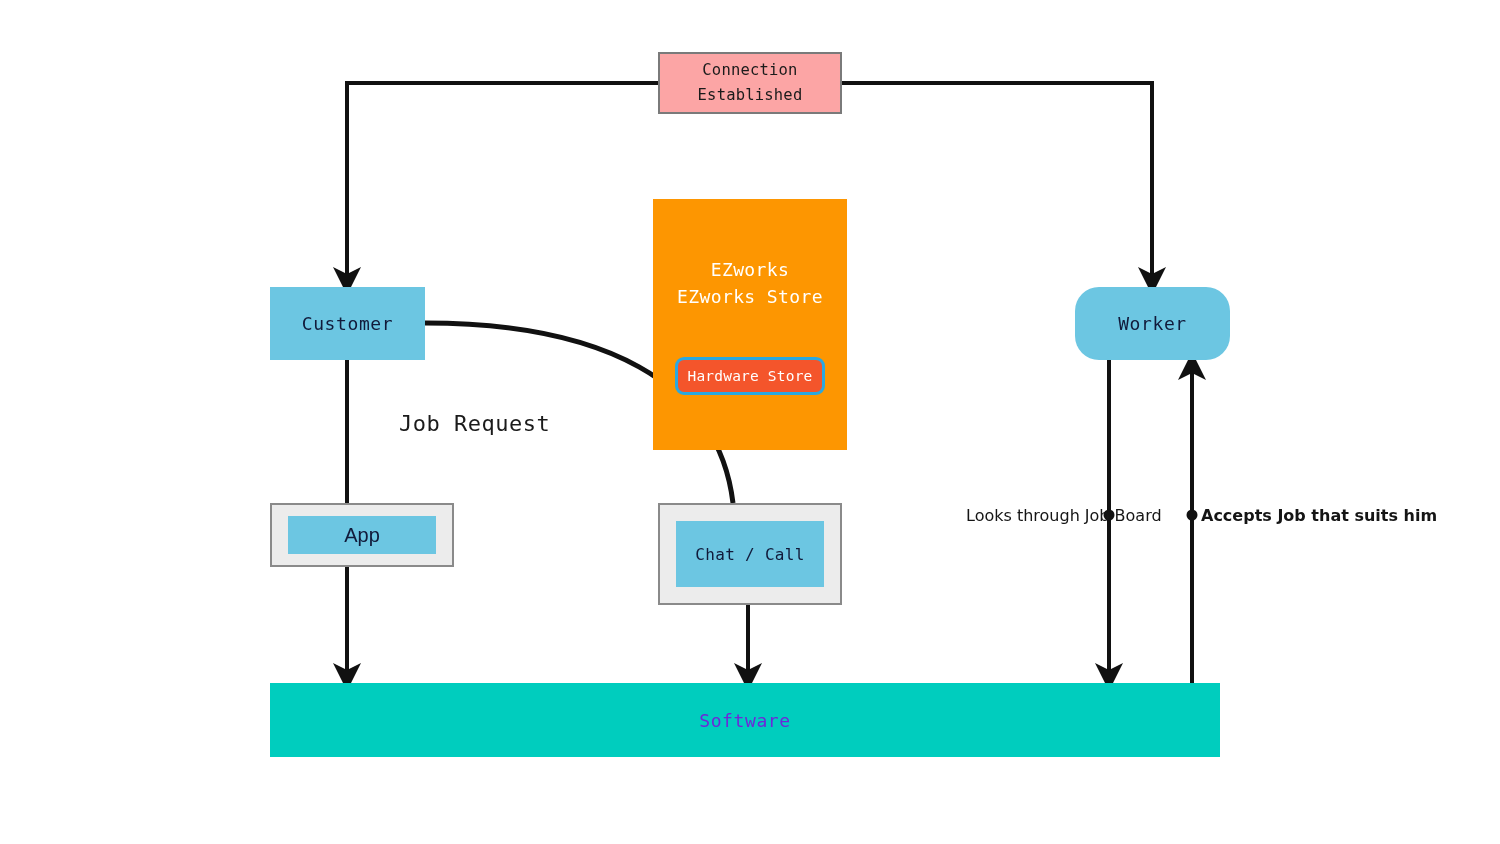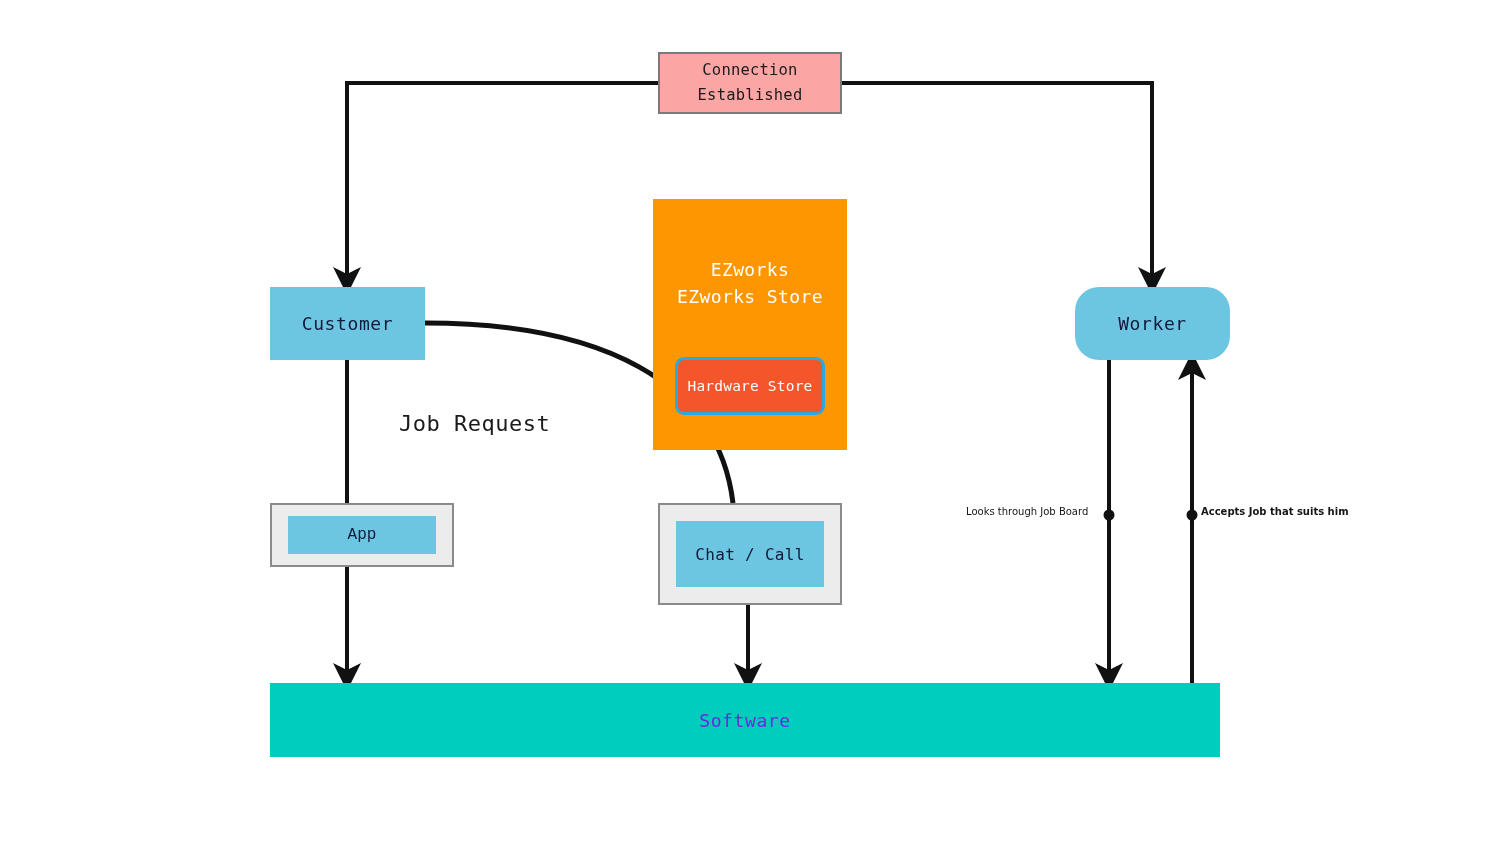--- a/index.html
+++ b/index.html
@@ -91,21 +91,21 @@
     color: #ffffff;
     font-size: 18px;
     line-height: 1.48;
     letter-spacing: 0.4px;
   }
   .hardware-store {
     position: absolute;
     left: 22px;
     top: 158px;
     width: 150px;
-    height: 58px;
+    height: 38px;
     box-sizing: border-box;
     background: #f4552b;
     border: 3px solid #2aa8e0;
     border-radius: 9px;
     display: flex;
     align-items: center;
     justify-content: center;
     color: #ffffff;
     font-size: 14.5px;
     letter-spacing: 0.2px;
@@ -142,22 +142,22 @@
     box-sizing: border-box;
     background: #6cc6e2;
     color: #111a3a;
     display: flex;
     align-items: center;
     justify-content: center;
     text-align: center;
   }
   .chip-app {
     height: 100%;
-    font-family: Liberation Mono, monospace;
-    font-size: 16px;
+    font-family: Liberation Sans, sans-serif;
+    font-size: 20px;
   }
   .chip-contact {
     flex: 1 1 0;
     font-size: 16px;
     letter-spacing: 0.3px;
   }
 
   
   .software-bar {
     left: 270px;
@@ -178,21 +178,21 @@
     top: 411px;
     color: #1b1b1b;
     font-size: 22px;
     letter-spacing: 0.5px;
     z-index: 4;
   }
   .annot {
     position: absolute;
     top: 506px;
     font-family: "DejaVu Sans", "Liberation Sans", sans-serif;
-    font-size: 10px;
+    font-size: 16px;
     color: #151515;
     white-space: nowrap;
     z-index: 4;
   }
   .annot-left {
     left: 966px;
   }
   .annot-right {
     left: 1201px;
     font-weight: bold;

